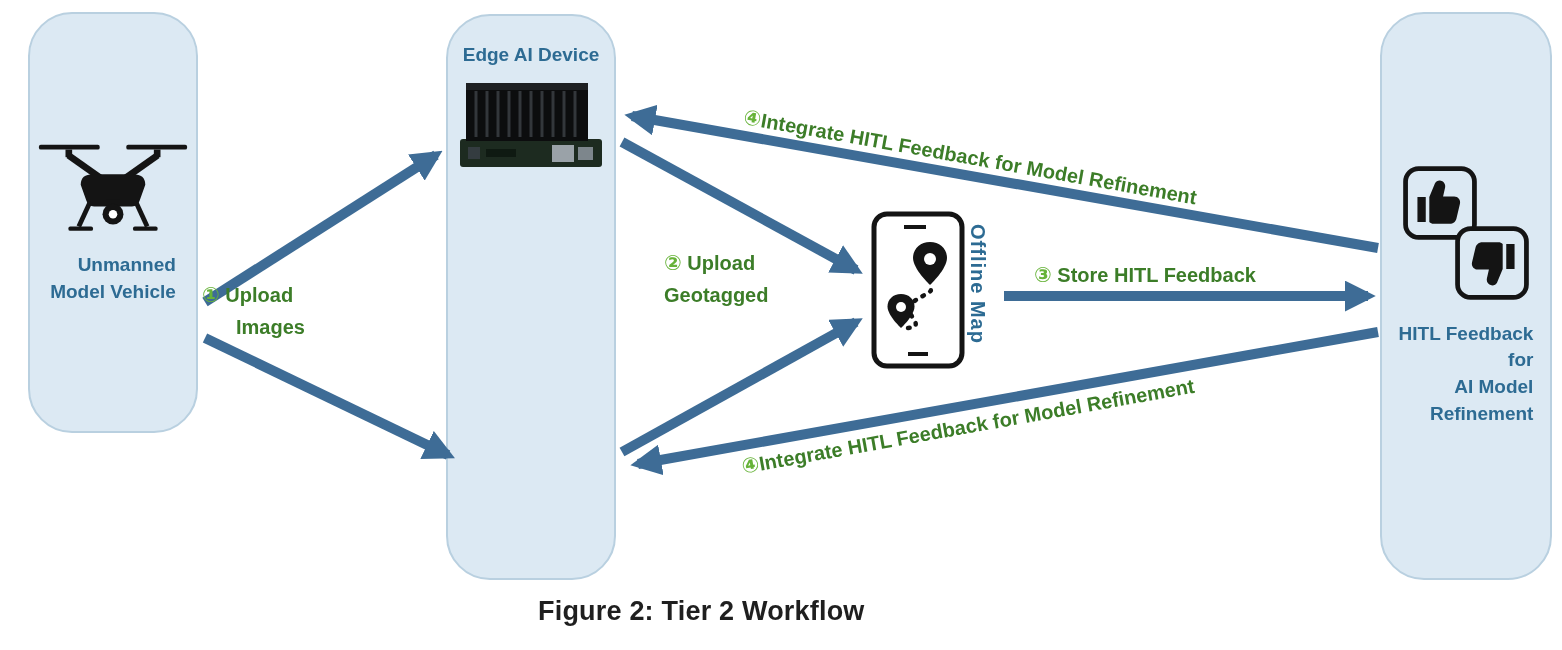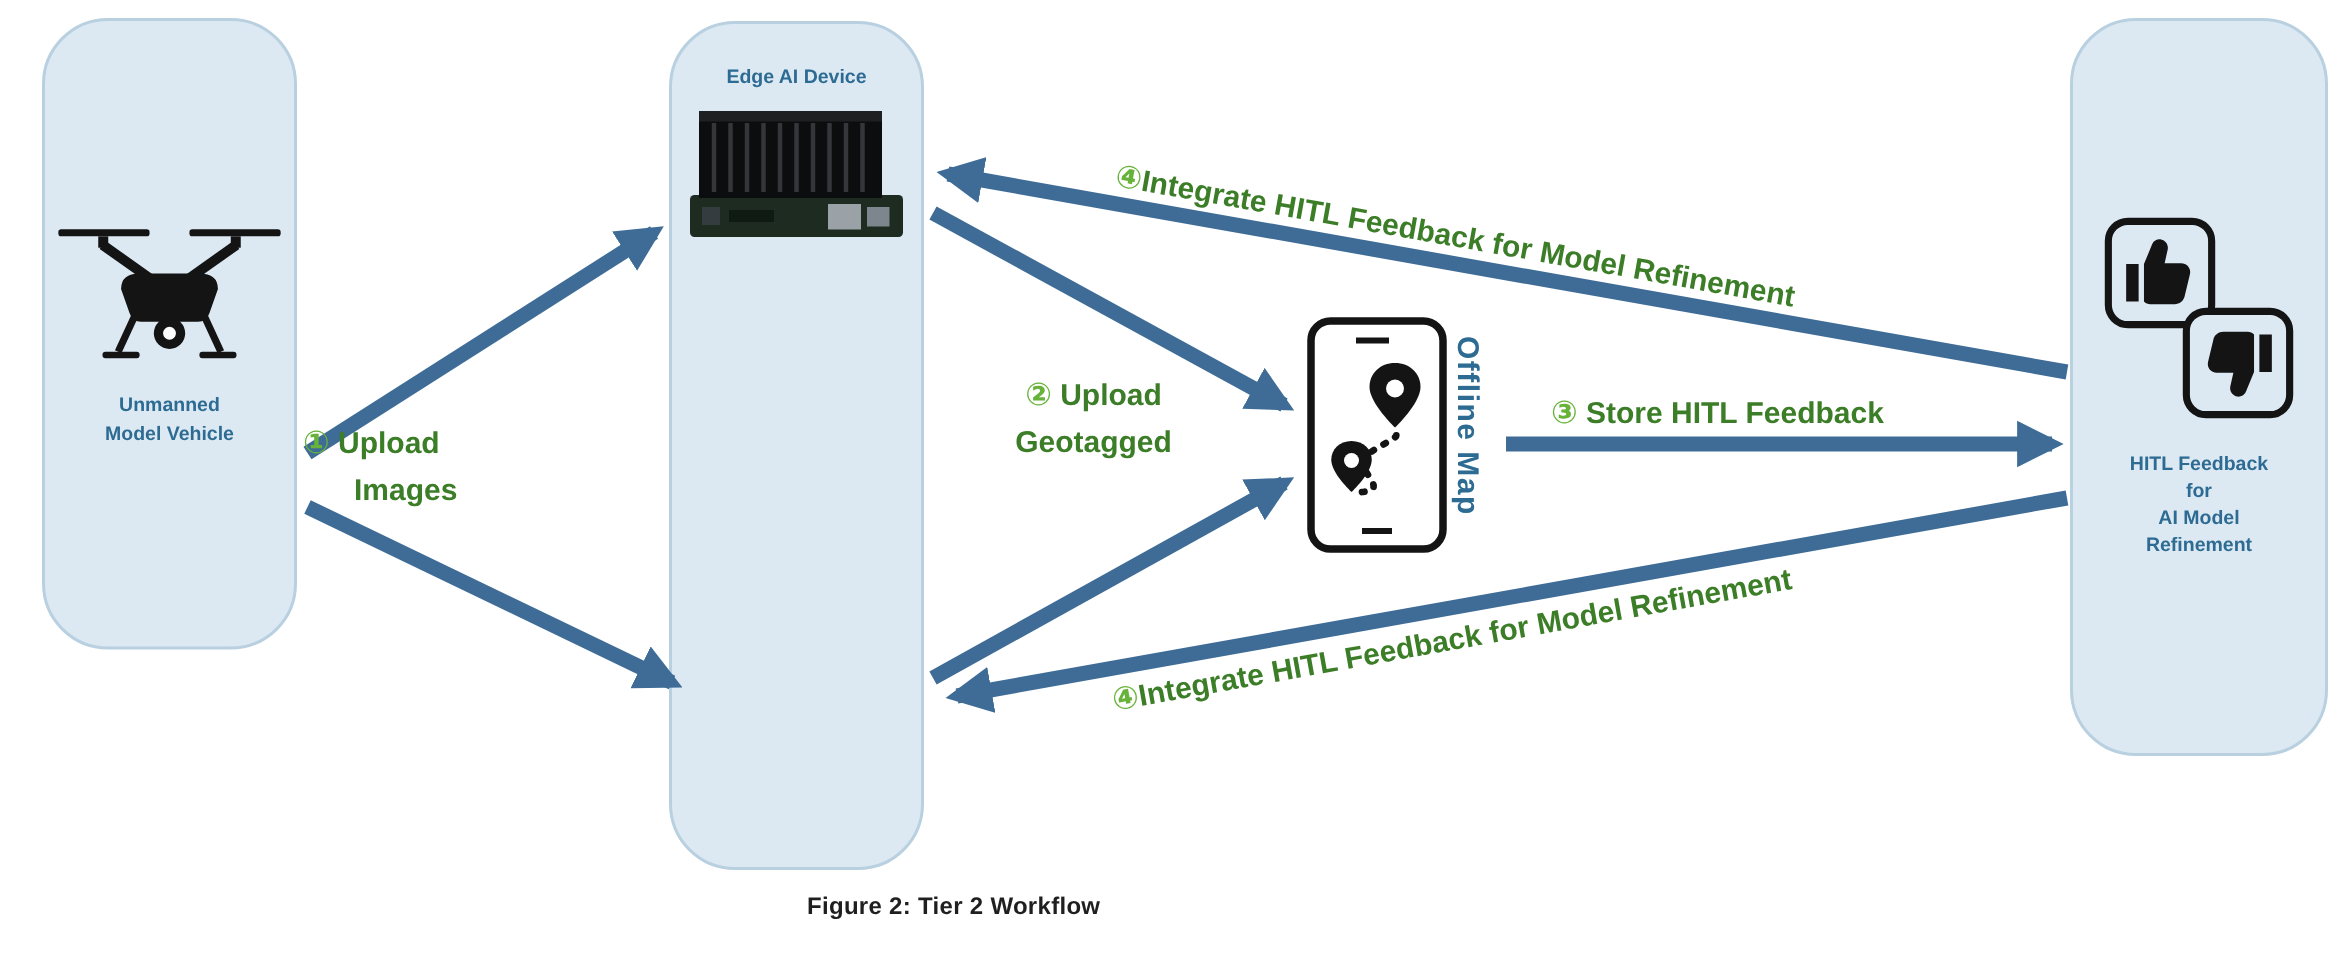--- a/index.html
+++ b/index.html
@@ -8,48 +8,48 @@
 
   .panel {
     position:absolute;
     background:#dce9f3;
     border:2px solid #b9d0e0;
     border-radius:44px;
     display:flex; flex-direction:column; align-items:center;
   }
   #panel-uav  { left:28px;   top:12px; width:170px; height:421px; justify-content:center; }
   #panel-mid  { left:446px;  top:14px; width:170px; height:566px; justify-content:space-between; padding:26px 0 14px 0; }
-  #panel-hitl { left:1380px; top:12px; width:172px; height:492px; justify-content:center; }
-
-  .panel-label { color:#2d6b93; font-weight:bold; font-size:13px; text-align:center; line-height:1.4; }
+  #panel-hitl { left:1380px; top:12px; width:172px; height:568px; justify-content:center; }
+
+  .panel-label { color:#2d6b93; font-weight:bold; font-size:19px; text-align:right; line-height:1.4; }
   .node-group { display:flex; flex-direction:column; align-items:center; }
 
   .green-label { position:absolute; color:#3c7d28; font-weight:bold; font-size:20px; line-height:1.5; }
   .badge { color:#67b339; font-weight:bold; font-family:"DejaVu Sans", sans-serif; font-size:21px; }
 
   #lbl-upload-images { left:202px; top:280px; }
   #lbl-upload-images .row2 { padding-left:34px; }
 
-  #lbl-geotagged { left:644px; top:248px; width:170px; text-align:center; }
+  #lbl-geotagged { left:664px; top:248px; width:170px; text-align:left; }
 
   #lbl-store { left:1034px; top:260px; white-space:nowrap; }
 
   .rotated-label { white-space:nowrap; text-align:center; }
   #lbl-integrate-top    { left:970px; top:158px; transform:translate(-50%,-50%) rotate(10.1deg); }
   #lbl-integrate-bottom { left:968px; top:427px; transform:translate(-50%,-50%) rotate(-10.2deg); }
 
   #offline-map-label {
     position:absolute; left:966px; top:224px;
     writing-mode:vertical-rl;
     color:#2d6b93; font-weight:bold; font-size:20px; letter-spacing:1px;
   }
 
   #phone-node { position:absolute; left:868px; top:210px; }
 
-  #caption { position:absolute; left:538px; top:596px; font-size:16px; color:#1f1f1f; font-weight:bold; letter-spacing:0.2px; }
+  #caption { position:absolute; left:538px; top:596px; font-size:27px; color:#1f1f1f; font-weight:bold; letter-spacing:0.2px; }
 
   #arrow-layer { position:absolute; left:0; top:0; pointer-events:none; }
 
   .thumbs-wrap { position:relative; width:128px; height:136px; }
   .thumb-icon { position:absolute; }
   #thumb-up   { left:0px;  top:0px; }
   #thumb-down { left:52px; top:60px; }
   #hitl-text { margin-top:20px; }
 
   .uav-label { margin-top:10px; }

